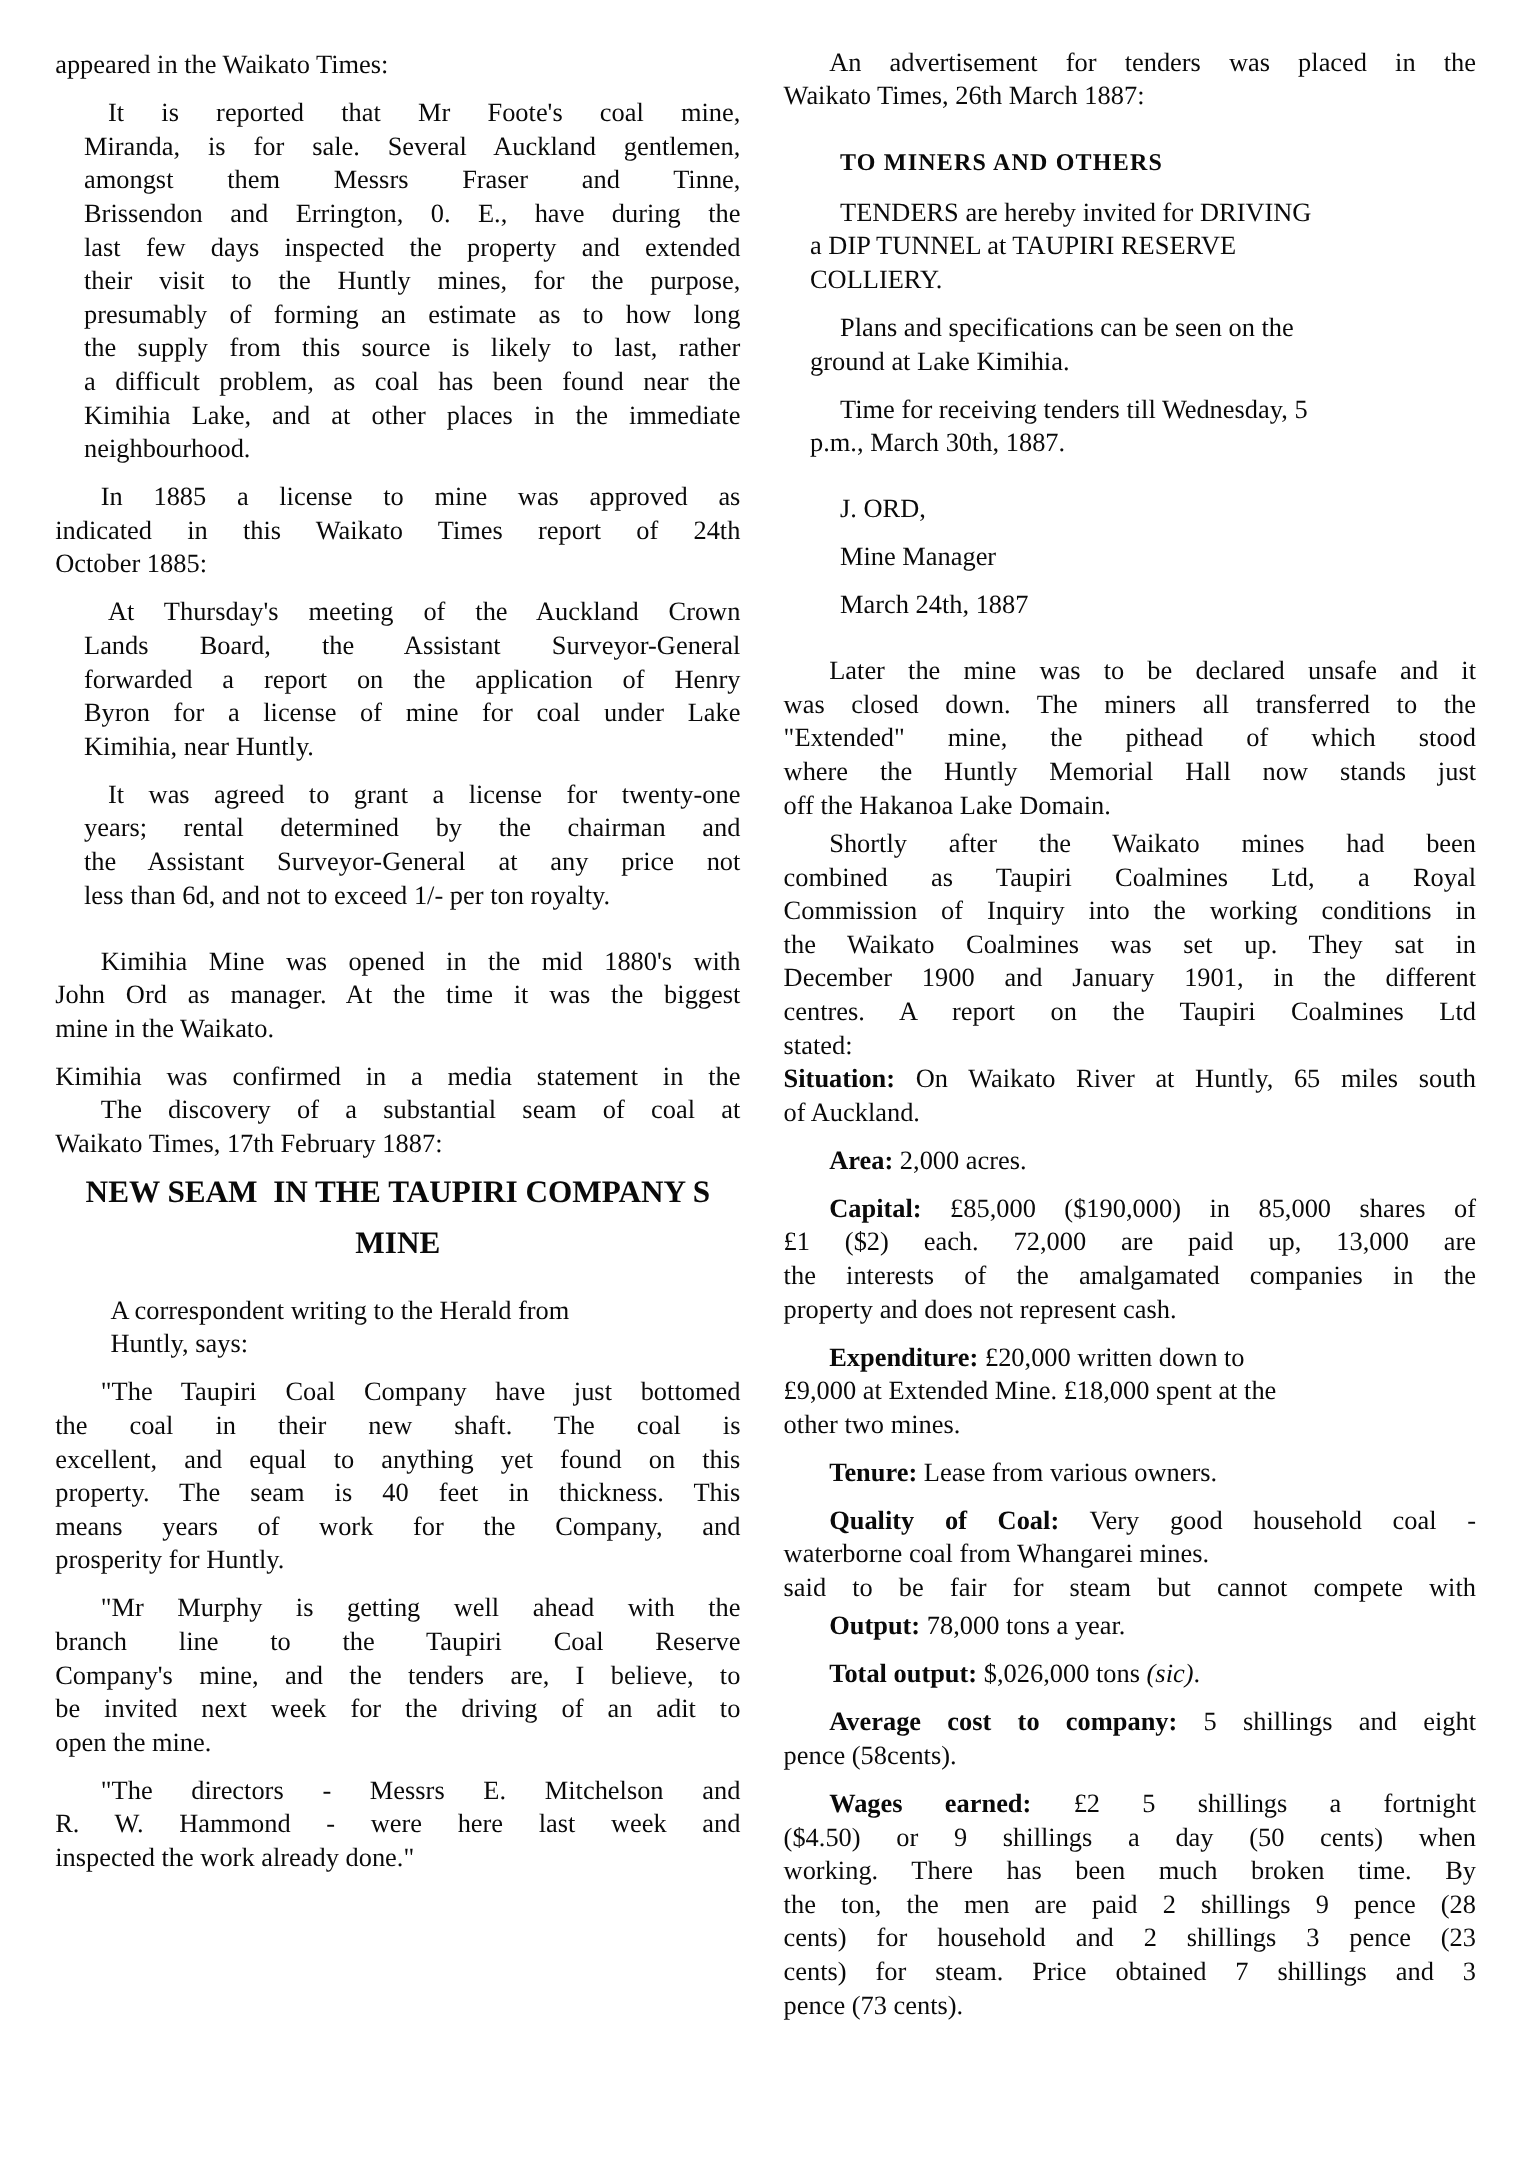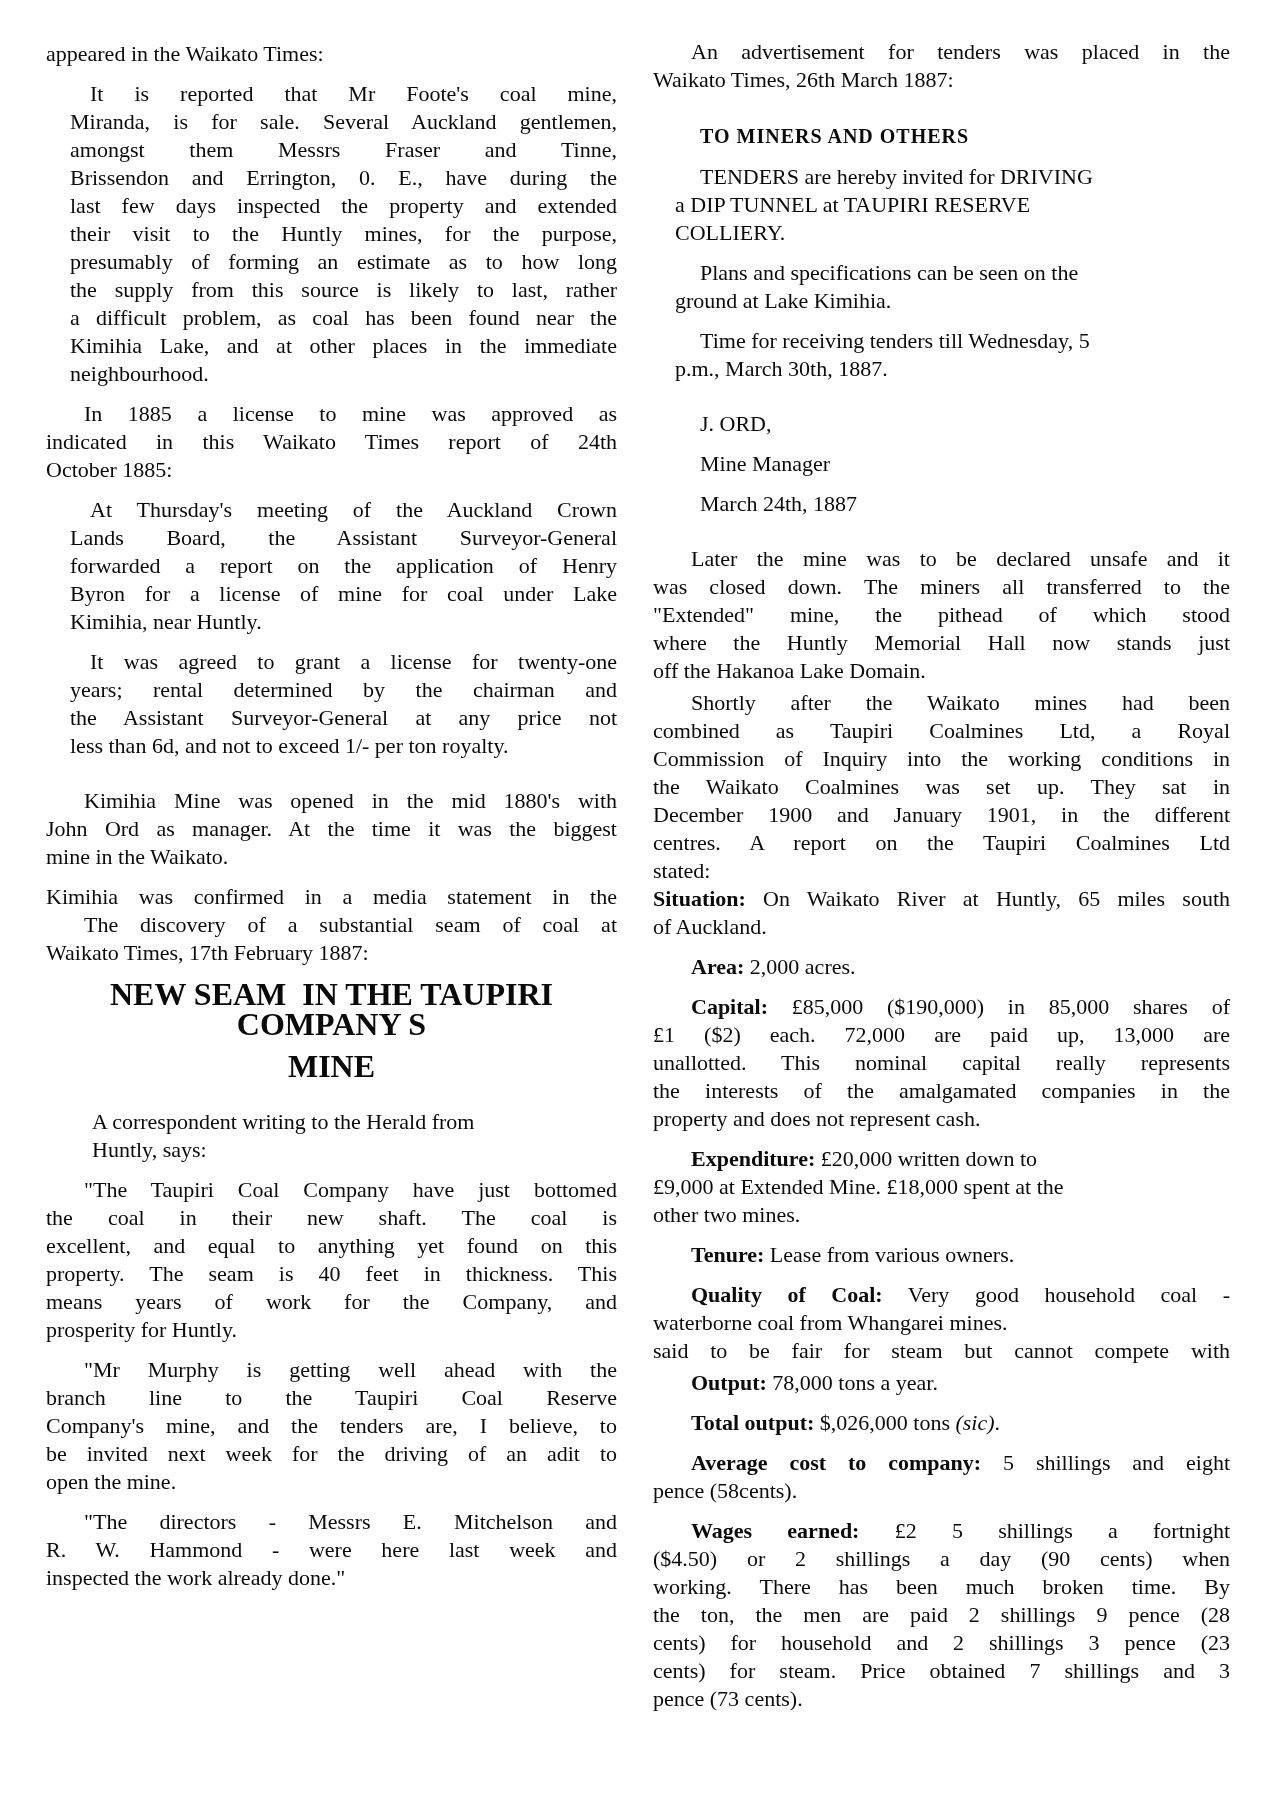--- a/index.html
+++ b/index.html
@@ -35,21 +35,21 @@
 
   .b-notice { margin-left:22px; }
   .b-notice .line { text-align:left; text-align-last:auto; }
   .b-notice .line.fl { padding-left:25px; }
 
   .b-fieldr .line { text-align:left; text-align-last:auto; }
 
   .b-nheading { margin-left:47px; font-weight:bold; font-size:20px; line-height:30px; letter-spacing:1px; }
   .b-nheading .line { text-align:left; text-align-last:auto; }
 
-  .b-heading { font-weight:bold; font-size:32px; line-height:30px; }
+  .b-heading { font-weight:bold; font-size:26px; line-height:30px; }
   .b-heading .line { text-align:center; text-align-last:center; }
 
   .seg-b { font-weight:bold; }
   .seg-i { font-style:italic; }
 </style>
 </head>
 <body>
 
 <div class="page" style="background: rgb(255, 255, 255); color: rgb(10, 10, 10);">
   <div class="col col-left">
@@ -177,21 +177,20 @@
       <div class="block b-flush sp-none">
         <div class="line fl"><span class="seg-b">Situation:</span><span class="seg"> On Waikato River at Huntly, 65 miles south</span></div>
         <div class="line last"><span class="seg">of Auckland.</span></div>
       </div>
       <div class="block b-field">
         <div class="line fl last"><span class="seg-b">Area:</span><span class="seg"> 2,000 acres.</span></div>
       </div>
       <div class="block b-field">
         <div class="line fl"><span class="seg-b">Capital:</span><span class="seg"> £85,000 ($190,000) in 85,000 shares of</span></div>
         <div class="line"><span class="seg">£1 ($2) each. 72,000 are paid up, 13,000 are</span></div>
-        <div class="line"><span class="seg">unallotted. This nominal capital really represents</span></div>
         <div class="line"><span class="seg">the interests of the amalgamated companies in the</span></div>
         <div class="line last"><span class="seg">property and does not represent cash.</span></div>
       </div>
       <div class="block b-fieldr">
         <div class="line fl"><span class="seg-b">Expenditure:</span><span class="seg"> £20,000 written down to</span></div>
         <div class="line"><span class="seg">£9,000 at Extended Mine. £18,000 spent at the</span></div>
         <div class="line last"><span class="seg">other two mines.</span></div>
       </div>
       <div class="block b-field">
         <div class="line fl last"><span class="seg-b">Tenure:</span><span class="seg"> Lease from various owners.</span></div>
@@ -206,21 +205,21 @@
       </div>
       <div class="block b-field">
         <div class="line fl last"><span class="seg-b">Total output:</span><span class="seg"> $,026,000 tons </span><span class="seg-i">(sic)</span><span class="seg">.</span></div>
       </div>
       <div class="block b-field">
         <div class="line fl"><span class="seg-b">Average cost to company:</span><span class="seg"> 5 shillings and eight</span></div>
         <div class="line last"><span class="seg">pence (58cents).</span></div>
       </div>
       <div class="block b-field">
         <div class="line fl"><span class="seg-b">Wages earned:</span><span class="seg"> £2 5 shillings a fortnight</span></div>
-        <div class="line"><span class="seg">($4.50) or 2 shillings a day (90 cents) when</span></div>
+        <div class="line"><span class="seg">($4.50) or 9 shillings a day (50 cents) when</span></div>
         <div class="line"><span class="seg">working. There has been much broken time. By</span></div>
         <div class="line"><span class="seg">the ton, the men are paid 2 shillings 9 pence (28</span></div>
         <div class="line"><span class="seg">cents) for household and 2 shillings 3 pence (23</span></div>
         <div class="line"><span class="seg">cents) for steam. Price obtained 7 shillings and 3</span></div>
         <div class="line last"><span class="seg">pence (73 cents).</span></div>
       </div>
     </div>
 </div>
 
 </body></html>

